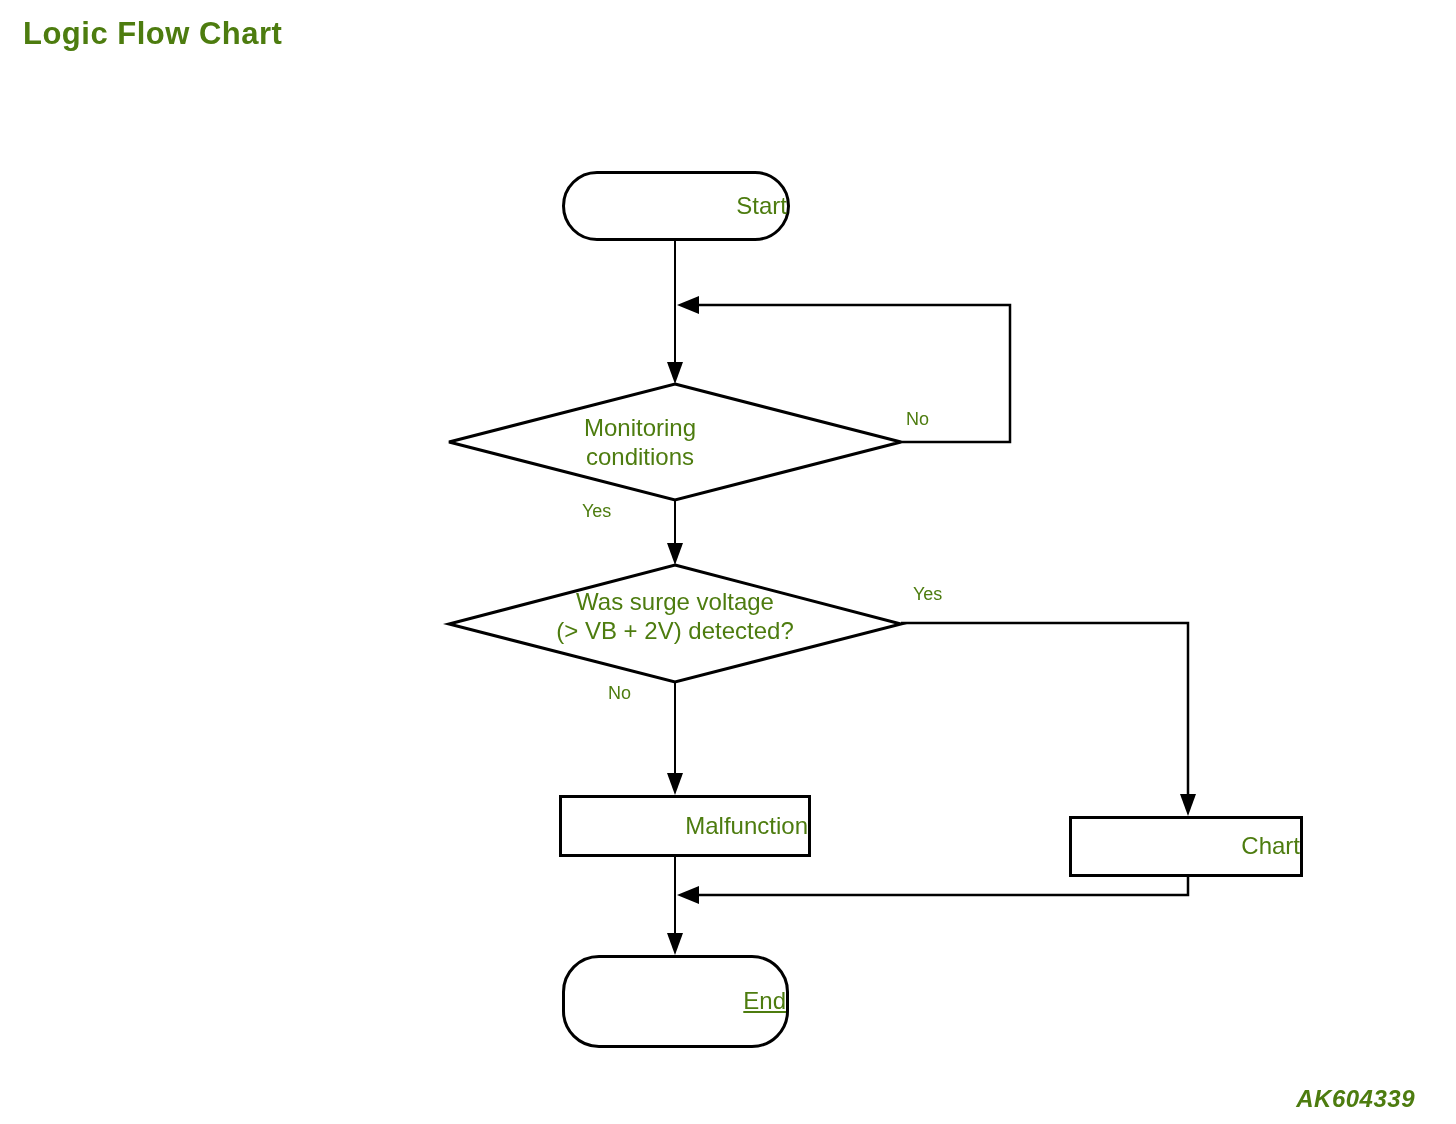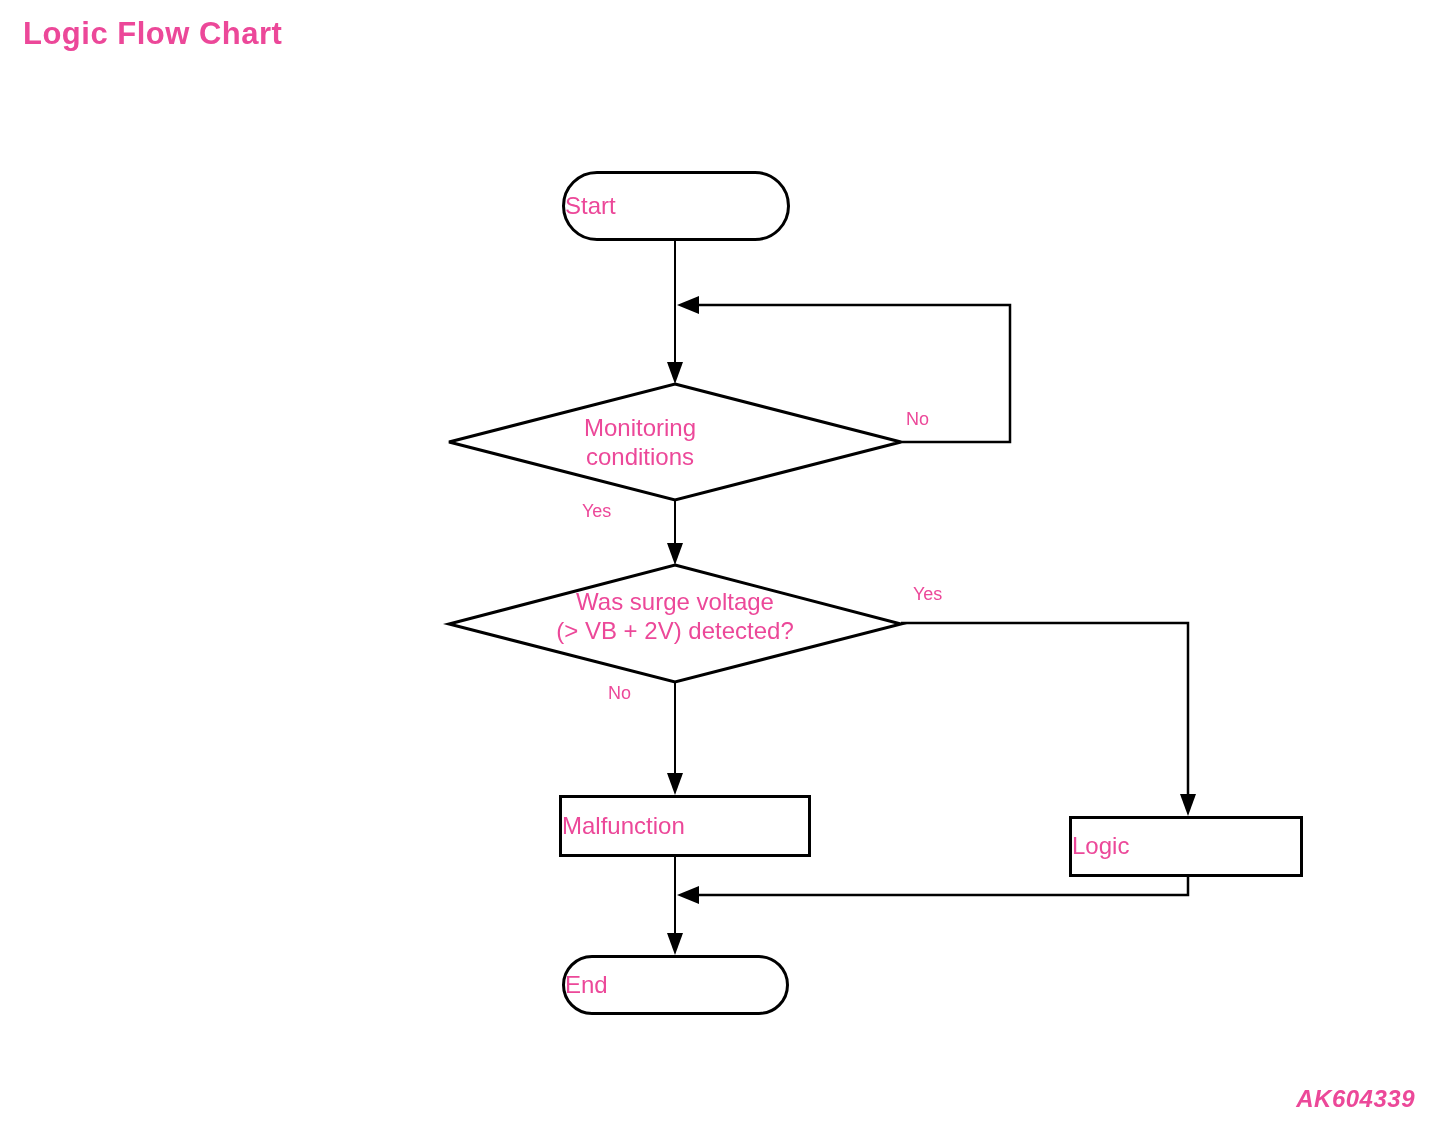--- a/index.html
+++ b/index.html
@@ -6,21 +6,21 @@
     margin: 0;
     padding: 0;
     background: #ffffff;
   }
   .page {
     position: relative;
     width: 1456px;
     height: 1124px;
     background: #ffffff;
     font-family: "Liberation Sans", sans-serif;
-    color: #ec4899;
+    color: #4d7c0f;
     overflow: hidden;
   }
   .title {
     position: absolute;
     left: 23px;
     top: 16px;
     font-size: 31px;
     font-weight: bold;
     margin: 0;
     letter-spacing: 0.5px;
@@ -30,21 +30,21 @@
     left: 0;
     top: 0;
   }
   .node {
     position: absolute;
     box-sizing: border-box;
     background: #ffffff;
     border: 3px solid #000000;
     display: flex;
     align-items: center;
-    justify-content: flex-start;
+    justify-content: flex-end;
     font-size: 24px;
     line-height: 1.2;
   }
   .terminator { border-radius: 37px; }
   .process { border-radius: 0; }
   .diamond-label {
     position: absolute;
     transform: translate(-50%, -50%);
     text-align: center;
     font-size: 24px;
@@ -98,24 +98,24 @@
 
   <div class="node terminator" style="left:562px; top:171px; width:228px; height:70px;">
     <span>Start</span>
   </div>
 
   <div class="node process" style="left:559px; top:795px; width:252px; height:62px;">
     <span>Malfunction</span>
   </div>
 
   <div class="node process" style="left:1069px; top:816px; width:234px; height:61px;">
-    <span>Logic</span>
+    <span>Chart</span>
   </div>
 
-  <div class="node terminator" style="left:562px; top:955px; width:227px; height:60px;">
+  <div class="node terminator" style="left:562px; top:955px; width:227px; height:93px;text-decoration:underline;">
     <span>End</span>
   </div>
 
   <div class="diamond-label" style="left:640px; top:442px;">
     <div>Monitoring</div>
     <div>conditions</div>
   </div>
 
   <div class="diamond-label" style="left:675px; top:616px;text-align:center;">
     <div>Was surge voltage</div>

